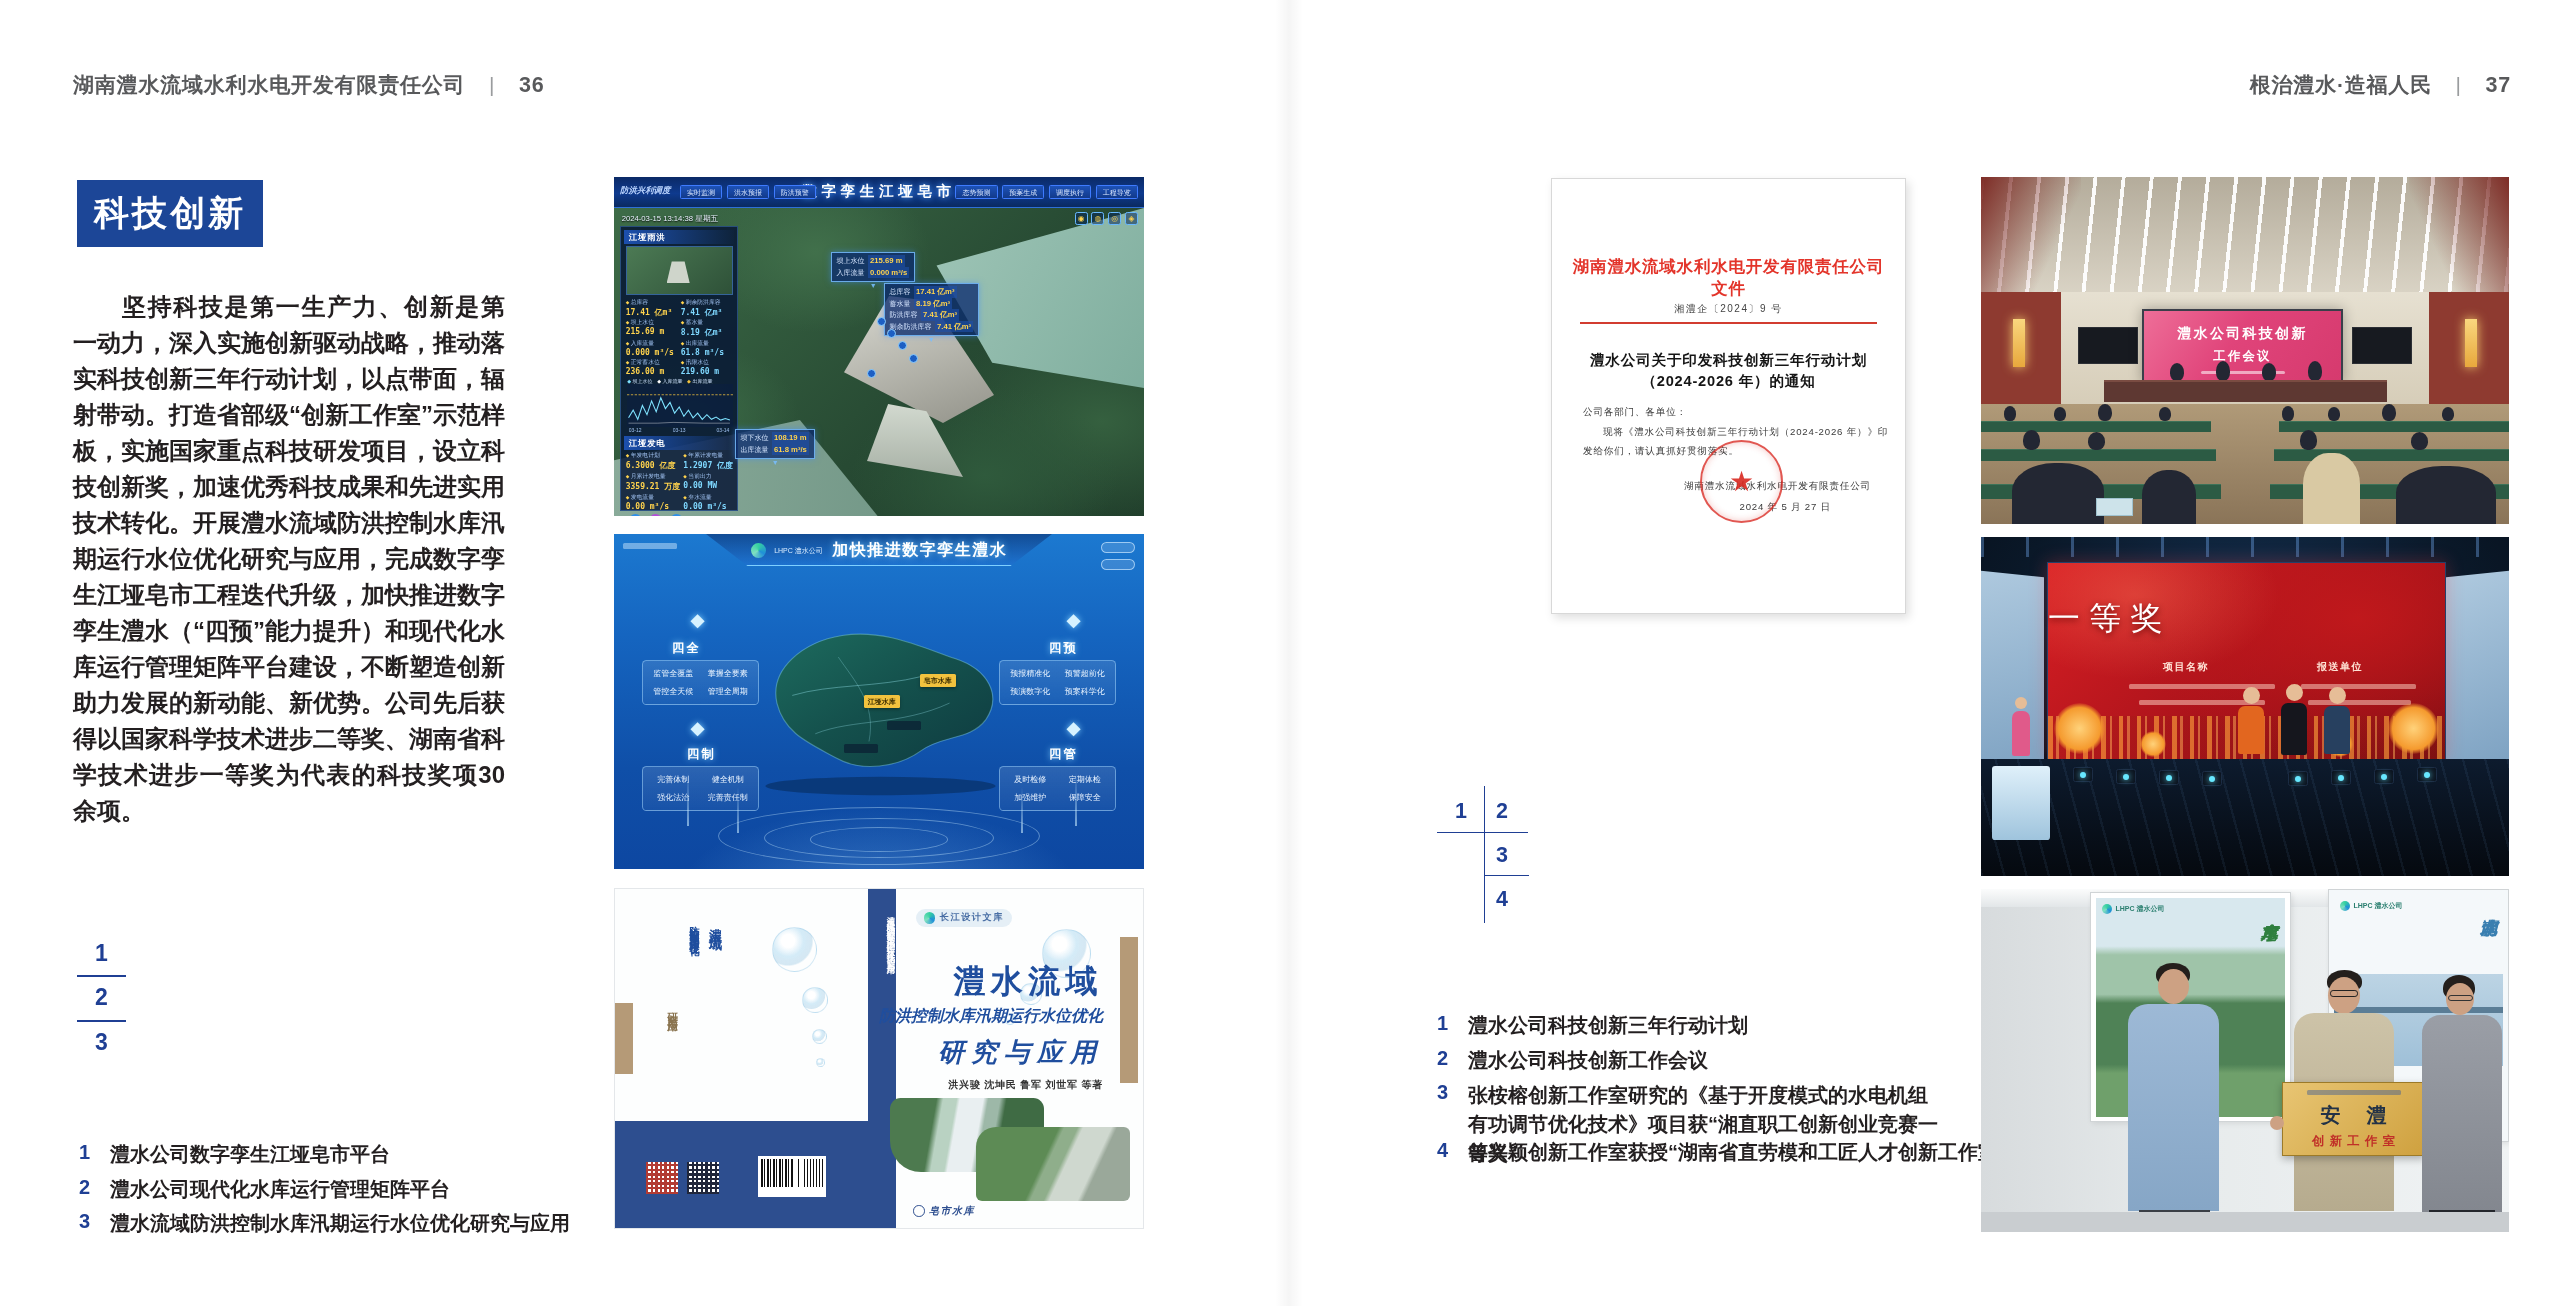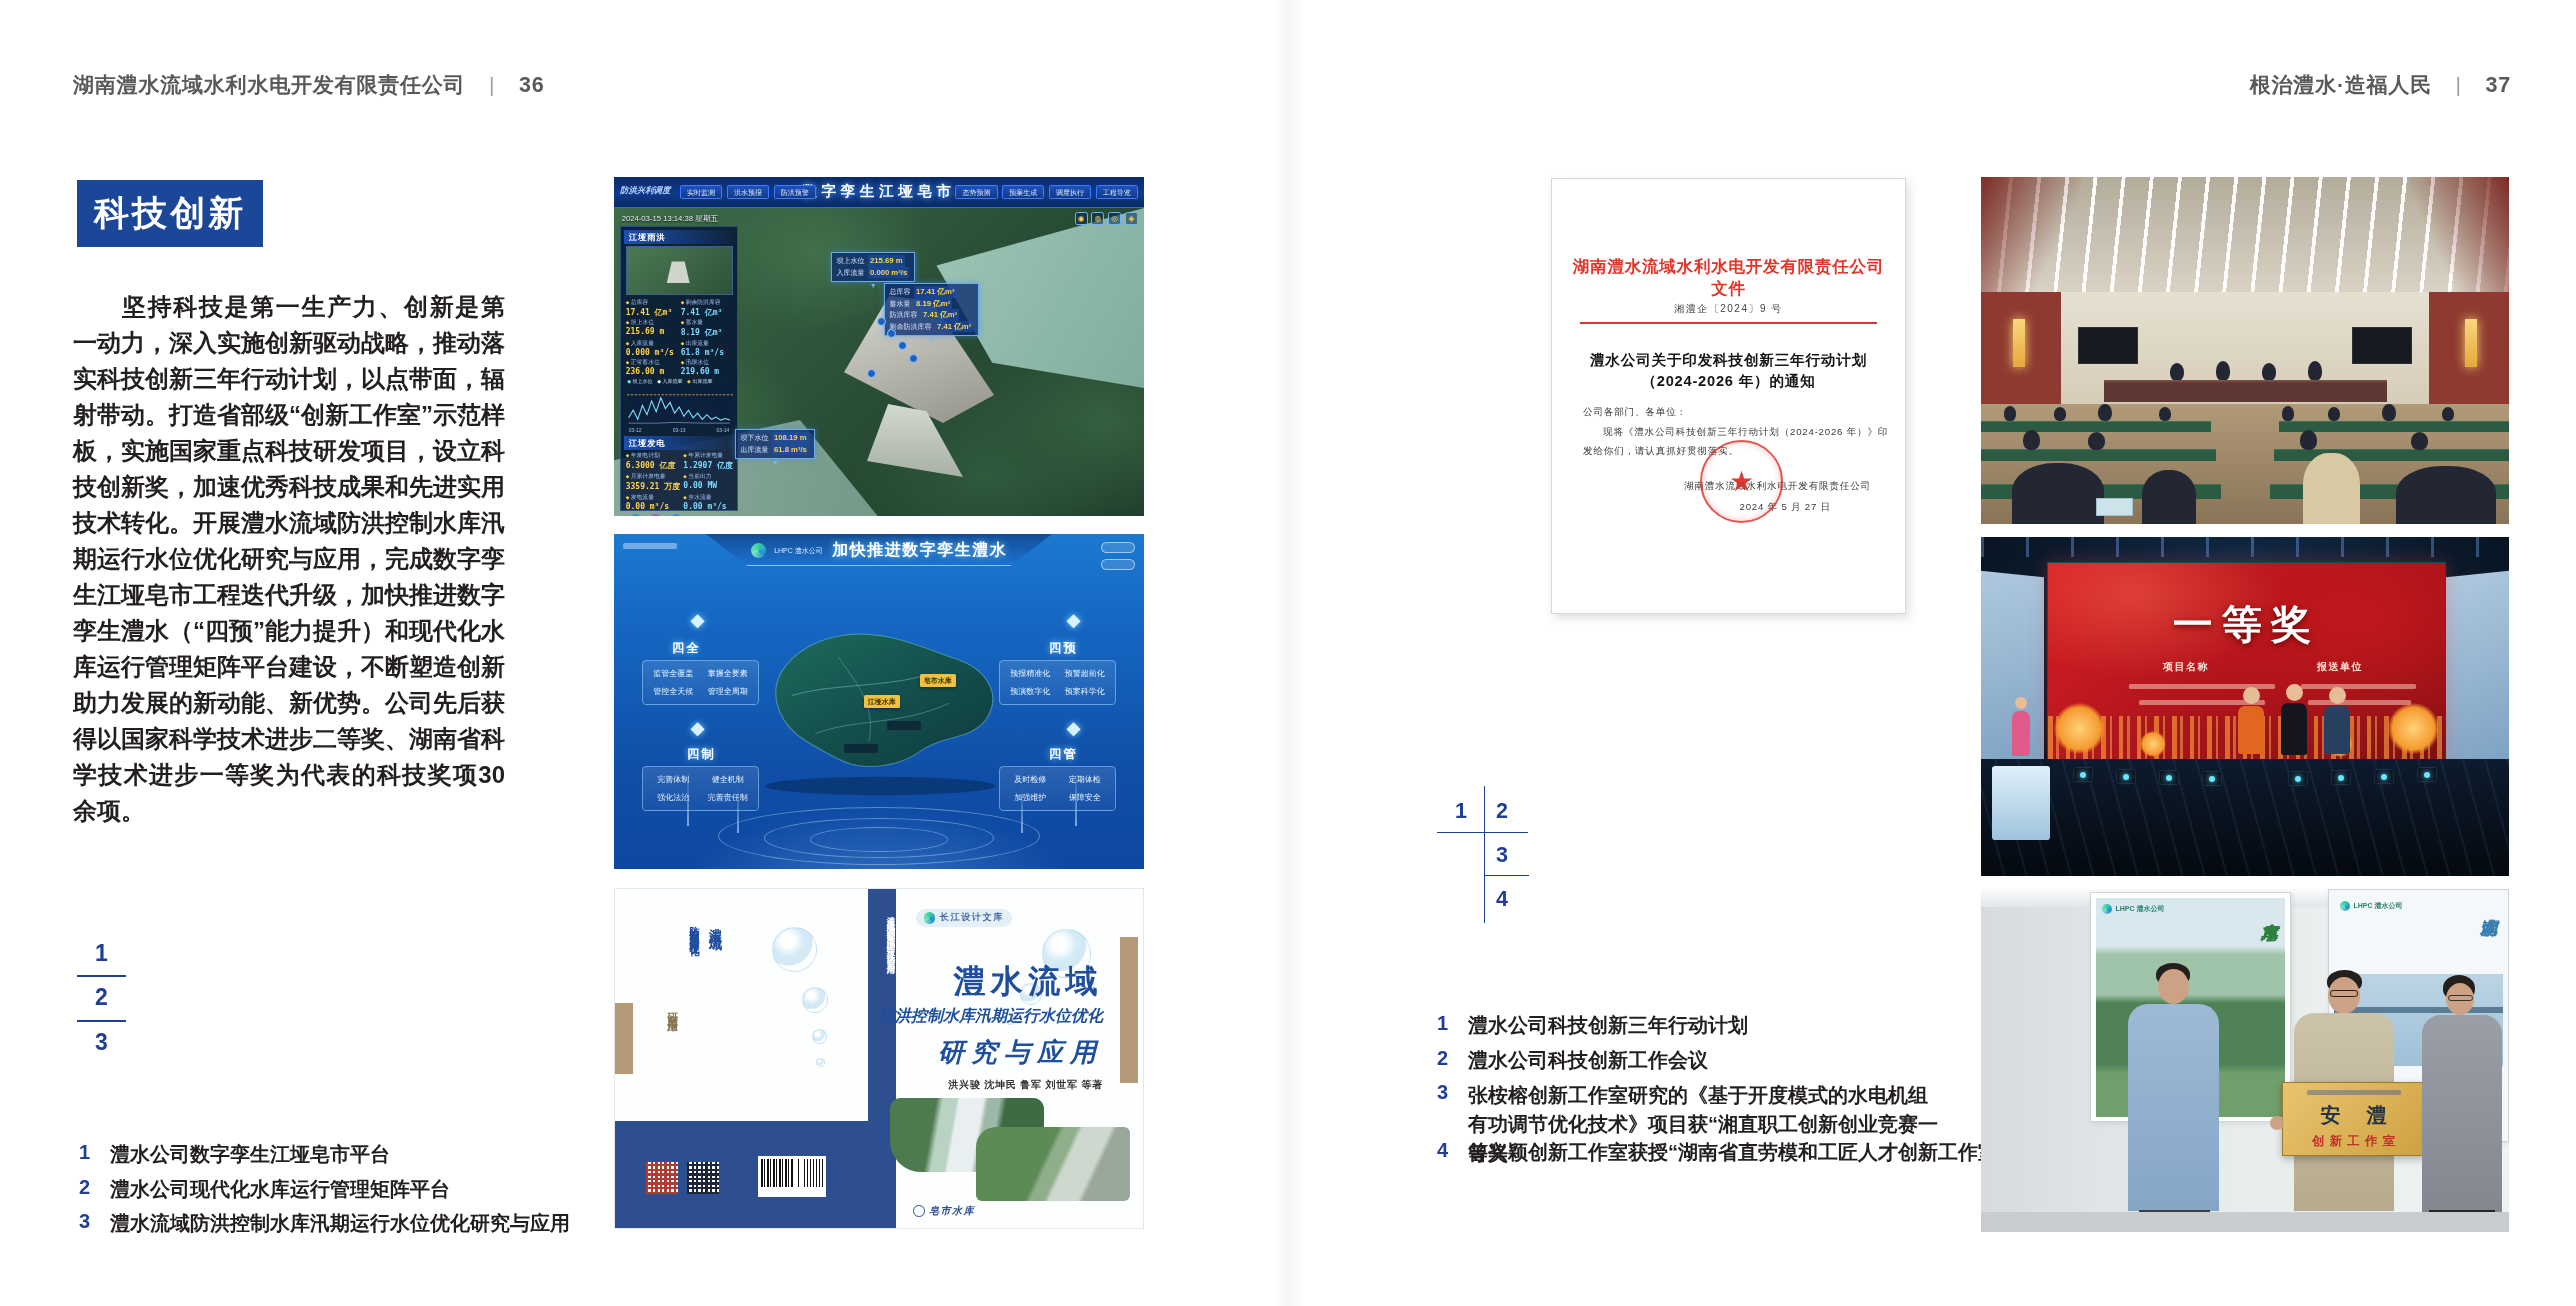--- a/index.html
+++ b/index.html
@@ -122,21 +122,21 @@
 .mt-sub{margin:6.1px auto 0;width:84px;height:3.8px;background:rgba(255,255,255,.55);border-radius:1.5px}
 .mt-table{left:123px;top:203px;width:283px;height:21.5px;background:#5e3832;border-top:2.3px solid #7a4c42}
 .sil{background:#232733;border-radius:50% 50% 42% 42%}
 .mt-row{height:10.7px;background:#2c5b44;border-top:1.5px solid #3d7258}
 .mt-floor{left:0;right:0;top:227px;bottom:0;background:linear-gradient(#b09a78,#8a7458)}
 .mt-tis{width:37px;height:18.4px;background:#cde3ea;border:0.8px solid #9fc2cf}
 
 .aw{background:radial-gradient(399px 207px at 50% 18%,#143152 0,#0a1828 58%,#060d18 100%)}
 .aw-dots{left:0;top:0;right:0;height:20px;background:repeating-linear-gradient(90deg,rgba(120,180,255,.8) 0 3.1px,transparent 3.1px 45px);opacity:.45}
 .aw-scr{left:66px;top:24.6px;width:399px;height:198px;background:radial-gradient(261px 154px at 22% 16%,rgba(255,120,90,.4),transparent 55%),radial-gradient(322px 200px at 78% 28%,rgba(195,25,28,.9),transparent 72%),linear-gradient(135deg,#d81f24 0%,#a8121a 55%,#7e0d12 100%);border:0.8px solid #25406a;box-shadow:0 0 17px rgba(255,60,60,.28)}
-.aw-title{top:34px;width:100%;text-align:center;font-size:40px;font-weight:700;color:#fff;letter-spacing:9.2px;text-shadow:0 1.5px 6.1px rgba(90,0,0,.9)}
+.aw-title{top:34px;width:100%;font-size:32px;font-weight:400;color:#fff;letter-spacing:9.2px;text-shadow:0 1.5px 6.1px rgba(90,0,0,.9)}
 .aw-col{font-size:10px;color:#ffe3d6;font-weight:700;letter-spacing:1.5px}
 .aw-bar{height:5.4px;background:rgba(255,215,200,.5);border-radius:1.5px}
 .aw-sky{left:0;right:0;bottom:0;height:43px;background:repeating-linear-gradient(90deg,rgba(255,170,60,.7) 0 4.6px,rgba(120,40,10,.15) 4.6px 8.4px,rgba(255,190,90,.55) 8.4px 10.7px,rgba(120,40,10,.12) 10.7px 17.7px);opacity:.85}
 .aw-orb{border-radius:50%;background:radial-gradient(circle,#ffd27a,#f59a2e 58%,transparent 72%)}
 .aw-side{top:37px;width:63px;height:230px;background:linear-gradient(160deg,#bcd8ee,#7fa8cc);opacity:.92}
 .aw-floor{left:0;right:0;bottom:0;height:117px;background:repeating-linear-gradient(75deg,rgba(130,190,255,.07) 0 2.3px,transparent 2.3px 21.5px),linear-gradient(#0d1b2e,#05090f)}
 .aw-lite{width:20px;height:15.4px;background:#0c1420;border:0.8px solid #1c2c44;border-radius:2.3px}
 .aw-lite i{display:block;width:6.1px;height:6.1px;margin:3.8px auto;border-radius:50%;background:#67e8ff;box-shadow:0 0 6.1px #67e8ff}
 .fg .head{width:17px;height:17px;border-radius:50%;background:#e6bd97;margin:0 auto}
 .fg .body{width:26px;height:48px;border-radius:7px 7px 2.3px 2.3px;margin-top:1.5px}
@@ -509,20 +509,25 @@
     <div class="a mt-ceil"></div>
     <div class="a mt-red" style="left:0;top:0;background:linear-gradient(115deg,#7e2c26,transparent 70%)"></div>
     <div class="a mt-red" style="right:0;top:0;background:linear-gradient(245deg,#7e2c26,transparent 70%)"></div>
     <div class="a mt-wall" style="left:0;width:80px"></div>
     <div class="a mt-wall" style="right:0;width:80px"></div>
     <div class="a mt-wallc"></div>
     <div class="a mt-lamp" style="left:32px;top:142px"></div>
     <div class="a mt-lamp" style="right:32px;top:142px"></div>
     <div class="a mt-tv" style="left:97px;top:150px"></div>
     <div class="a mt-tv" style="right:97px;top:150px"></div>
+    <div class="a mt-scr">
+      <div class="mt-l1">澧水公司科技创新</div>
+      <div class="mt-l2">工作会议</div>
+      <div class="mt-sub"></div>
+    </div>
     <div class="a sil" style="left:189px;top:186px;width:14px;height:18.4px"></div>
     <div class="a sil" style="left:235px;top:184px;width:14px;height:20px"></div>
     <div class="a sil" style="left:281px;top:186px;width:14px;height:18.4px"></div>
     <div class="a sil" style="left:327px;top:184px;width:14px;height:20px"></div>
     <div class="a mt-table"></div>
     <div class="a mt-floor"></div>
     <div class="a mt-row" style="left:0;top:244px;width:230px"></div>
     <div class="a mt-row" style="left:298px;top:244px;width:230px"></div>
     <div class="a mt-row" style="left:0;top:272px;width:235px;height:12.3px"></div>
     <div class="a mt-row" style="left:293px;top:272px;width:235px;height:12.3px"></div>

